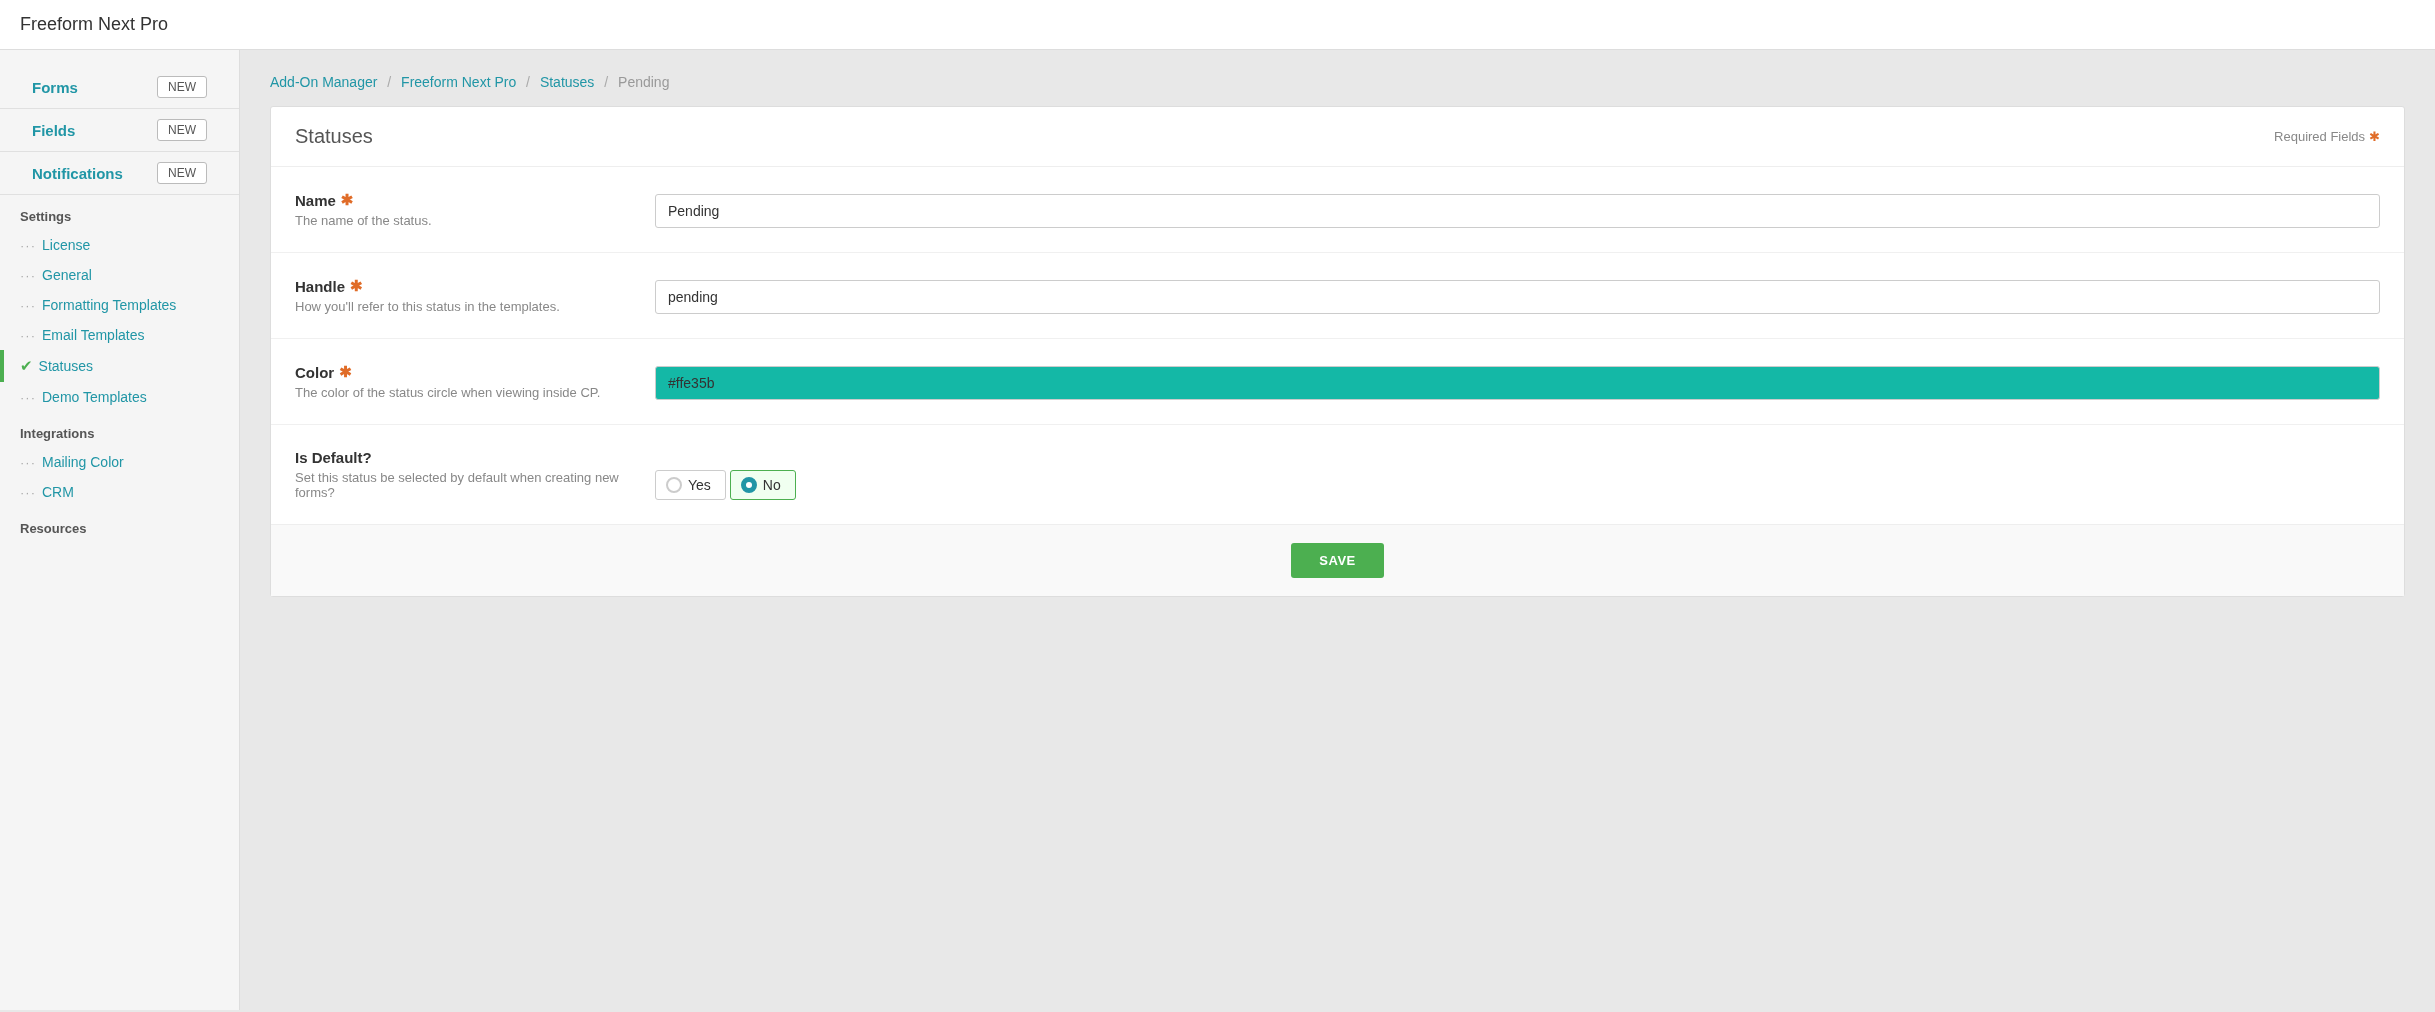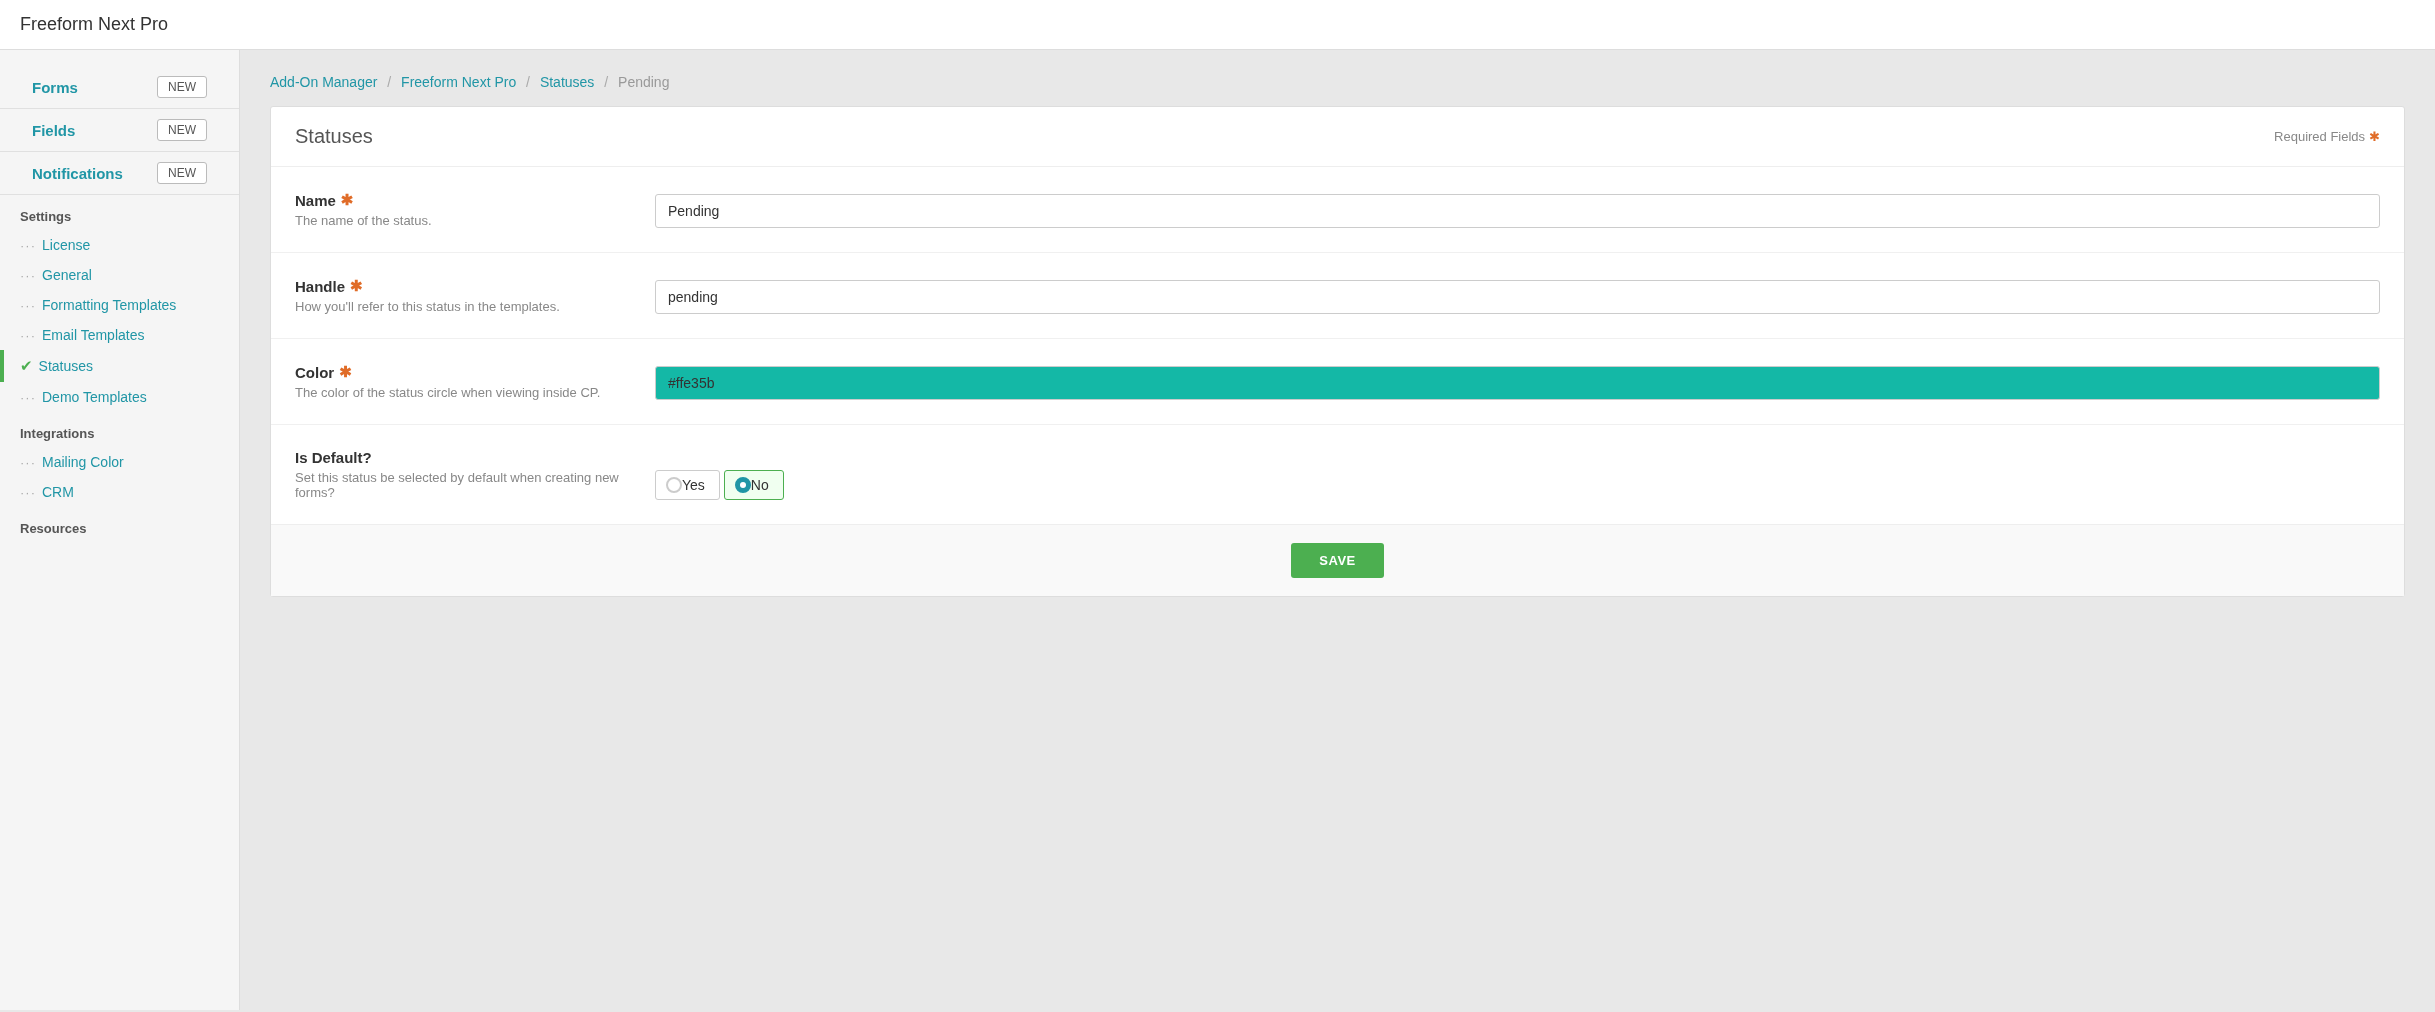--- a/index.html
+++ b/index.html
@@ -197,20 +197,21 @@
 
     
     .radio-group {
       display: flex;
       align-items: center;
       gap: 4px;
     }
     .radio-option {
       display: flex;
       align-items: center;
+      gap: 6px;
       padding: 6px 14px 6px 10px;
       border: 1px solid #ccc;
       border-radius: 3px;
       cursor: pointer;
       background: #fff;
       font-size: 14px;
       color: #333;
     }
     .radio-option.selected {
       border-color: #4caf50;

